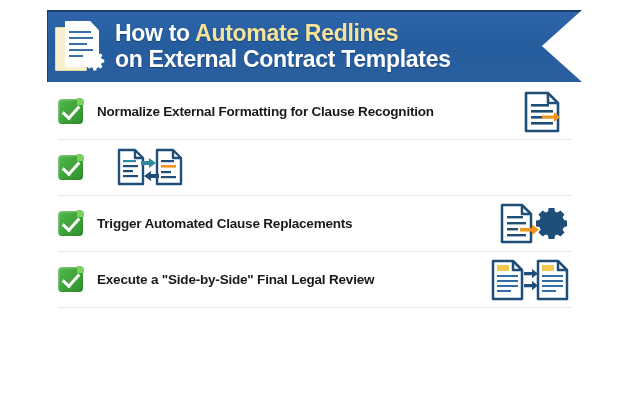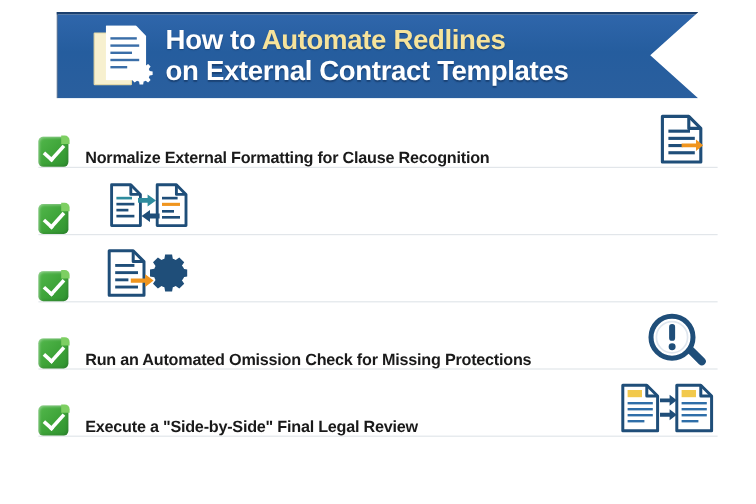--- a/index.html
+++ b/index.html
@@ -36,21 +36,21 @@
     border-top: 2px solid #1b3f6e;
     border-left: 1px solid #1b3f6e;
     -webkit-clip-path: polygon(0 0, 100% 0, 100% 100%, 100% 100%, 92.5% 50%, 100% 100%, 0 100%);
     clip-path: polygon(0 0, 100% 0, 92.5% 50%, 100% 100%, 0 100%);
   }
   .banner-inner {
     position: absolute;
     inset: 0;
     display: flex;
     align-items: center;
-    padding-left: 27px;
+    padding-left: 4px;
   }
 
   .header-icon {
     position: relative;
     width: 56px;
     height: 58px;
     flex: 0 0 56px;
     margin-right: 8px;
   }
   .hdr-doc-back {
@@ -111,23 +111,23 @@
   
   .steps {
     position: absolute;
     left: 0;
     top: 84px;
     width: 630px;
   }
   .step-row {
     position: relative;
     height: 55px;
-    margin: 0 32px;
+    margin: 0 58px;
     display: flex;
-    align-items: flex-end;
+    align-items: center;
     border-bottom: 1px solid #e2e6ea;
   }
   .step-row:last-child { border-bottom: 1px solid #e2e6ea; }
 
   .check-box {
     position: relative;
     width: 25px;
     height: 25px;
     flex: 0 0 25px;
     border-radius: 4px;
@@ -257,50 +257,36 @@
           <path d="M41 18 l-7 -5 v3 h-8 v4 h8 v3 z" fill="#2e8c9e"></path>
           <path d="M29 31 l7 5 v-3 h8 v-4 h-8 v-3 z" fill="#1f4e79"></path>
         </svg>
       </div>
     </div>
 
     <div class="step-row">
       <div class="check-box">
           <span class="check-corner"></span>
         </div>
+      <div class="step-text">Trigger Automated Clause Replacements</div>
       <div class="step-icon">
         <svg class="svg-wrap" width="72" height="46" viewBox="0 0 72 46">
           <path d="M4 4 h20 l9 9 v28 h-29 z" fill="#ffffff" stroke="#1f4e79" stroke-width="2.5" stroke-linejoin="round"></path>
           <path d="M24 4 v9 h9" fill="none" stroke="#1f4e79" stroke-width="2.5" stroke-linejoin="round"></path>
           <rect x="9" y="15" width="16" height="2.4" fill="#1f4e79"></rect>
           <rect x="9" y="21" width="19" height="2.4" fill="#1f4e79"></rect>
           <rect x="9" y="27" width="11" height="2.4" fill="#1f4e79"></rect>
           <rect x="9" y="33" width="19" height="2.4" fill="#1f4e79"></rect>
           <path d="M22 27 h12 v-3.5 l7 5.3 -7 5.3 v-3.5 h-12 z" fill="#f0951e"></path>
           <path d="M58 13.5a9 9 0 1 0 0 18 9 9 0 0 0 0-18zm0 12.7a3.7 3.7 0 1 1 0-7.4 3.7 3.7 0 0 1 0 7.4z" fill="#1f4e79"></path>
           <path d="M69 25.4v-5.8l-3.6-.6a11 11 0 0 0-1-2.4l2.1-3-4.1-4.1-3 2.1a11 11 0 0 0-2.4-1l-.6-3.6h-5.8l-.6 3.6a11 11 0 0 0-2.4 1l-3-2.1-4.1 4.1 2.1 3a11 11 0 0 0-1 2.4l-3.6.6v5.8l3.6.6c.25.85.6 1.65 1 2.4l-2.1 3 4.1 4.1 3-2.1c.75.4 1.55.75 2.4 1l.6 3.6h5.8l.6-3.6c.85-.25 1.65-.6 2.4-1l3 2.1 4.1-4.1-2.1-3c.4-.75.75-1.55 1-2.4l3.6-.6z" fill="#1f4e79"></path>
         </svg>
       </div>
     </div>
 
-    <div class="step-row">
-      <div class="check-box">
-          <span class="check-corner"></span>
-        </div>
-      <div class="step-text">Run an Automated Omission Check for Missing Protections</div>
-      <div class="step-icon">
-        <svg class="svg-wrap" width="60" height="48" viewBox="0 0 60 48">
-          <circle cx="24" cy="21" r="17.5" fill="#ffffff" stroke="#1f4e79" stroke-width="4.2"></circle>
-          <circle cx="24" cy="21" r="13" fill="none" stroke="#dfe6ee" stroke-width="1.4"></circle>
-          <rect x="21.6" y="10" width="5" height="14" rx="2.4" fill="#1f4e79"></rect>
-          <circle cx="24.1" cy="29" r="2.9" fill="#1f4e79"></circle>
-          <path d="M37 34 l9.5 9.5 a3.3 3.3 0 0 0 4.7 -4.7 L41.7 29.3 z" fill="#1f4e79"></path>
-        </svg>
-      </div>
-    </div>
 
     <div class="step-row">
       <div class="check-box">
           <span class="check-corner"></span>
         </div>
       <div class="step-text">Execute a "Side-by-Side" Final Legal Review</div>
       <div class="step-icon">
         <svg class="svg-wrap" width="80" height="48" viewBox="0 0 80 48">
           <path d="M3 5 h20 l9 9 v29 h-29 z" fill="#ffffff" stroke="#1f4e79" stroke-width="2.5" stroke-linejoin="round"></path>
           <path d="M23 5 v9 h9" fill="none" stroke="#1f4e79" stroke-width="2.5" stroke-linejoin="round"></path>

